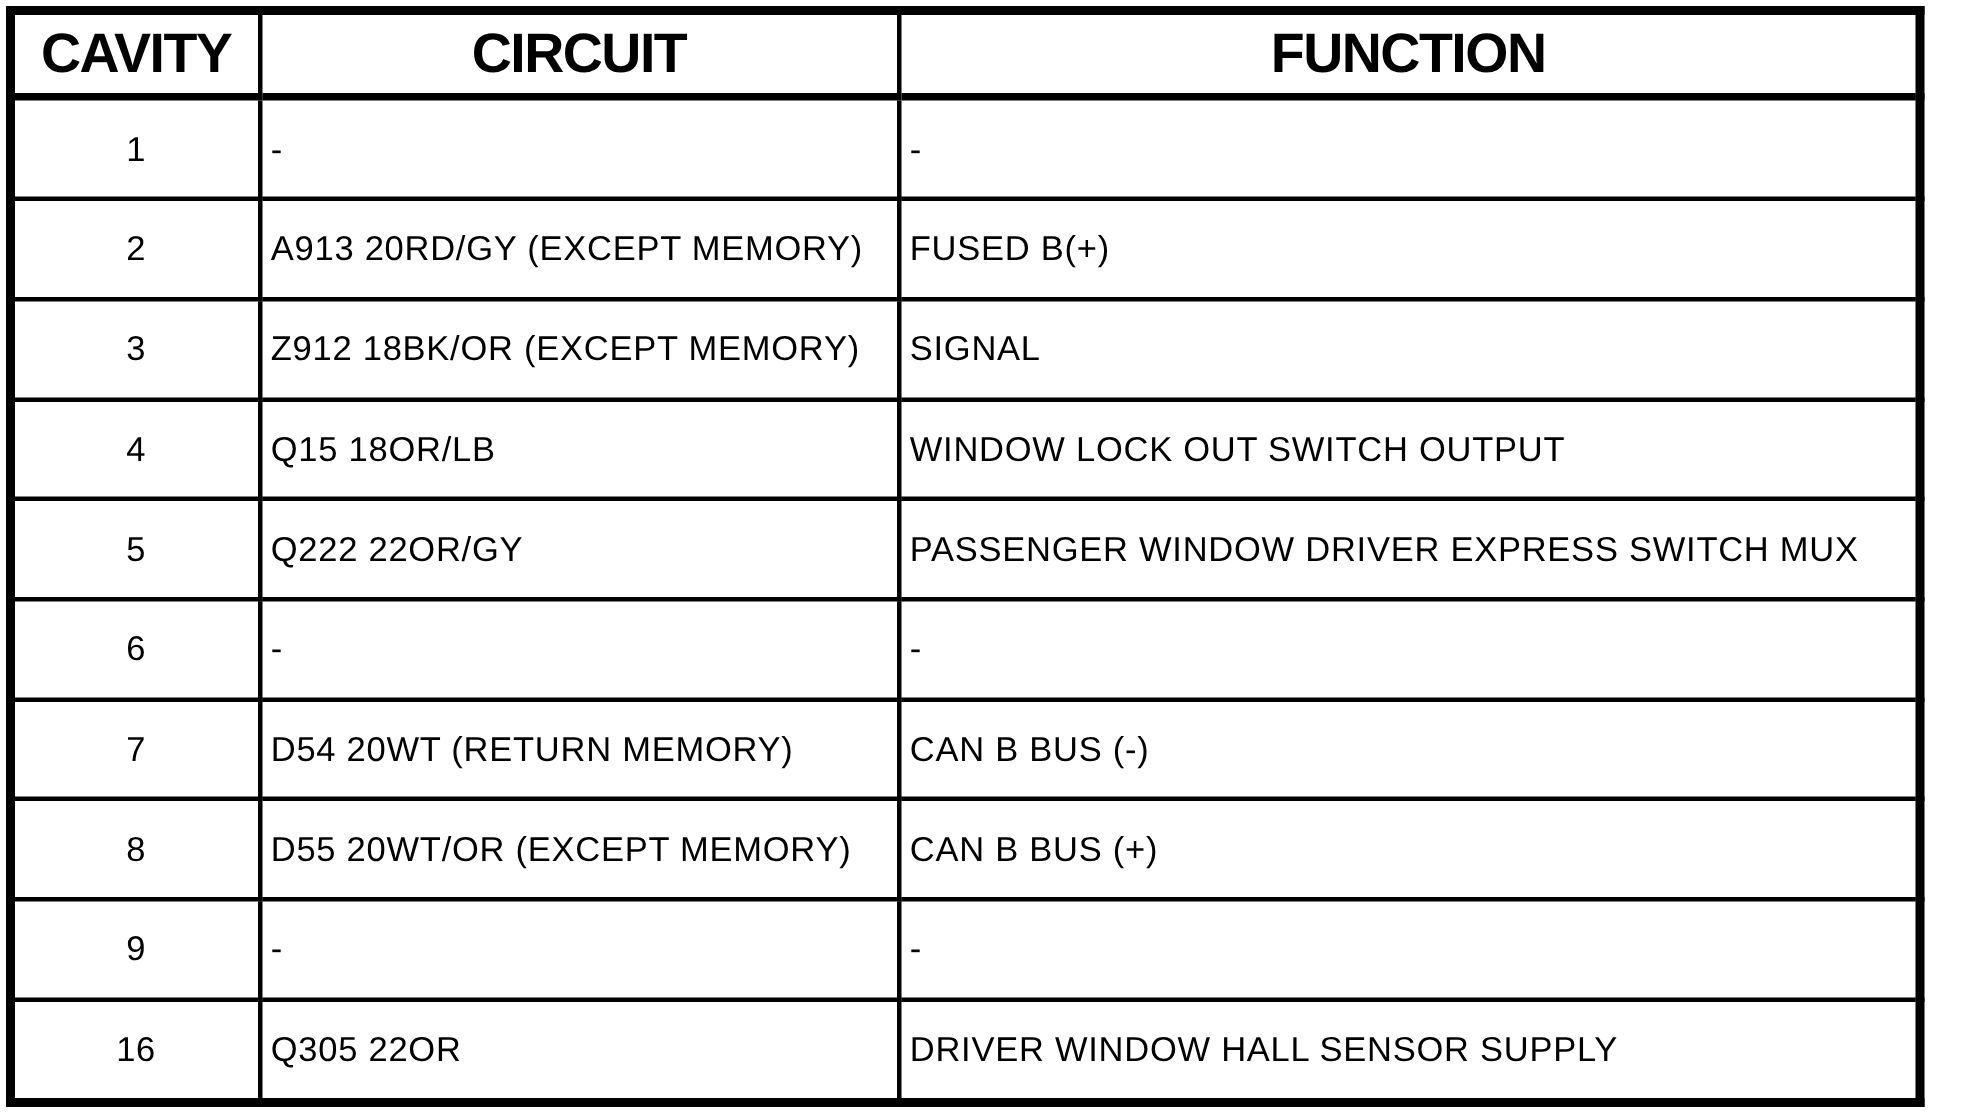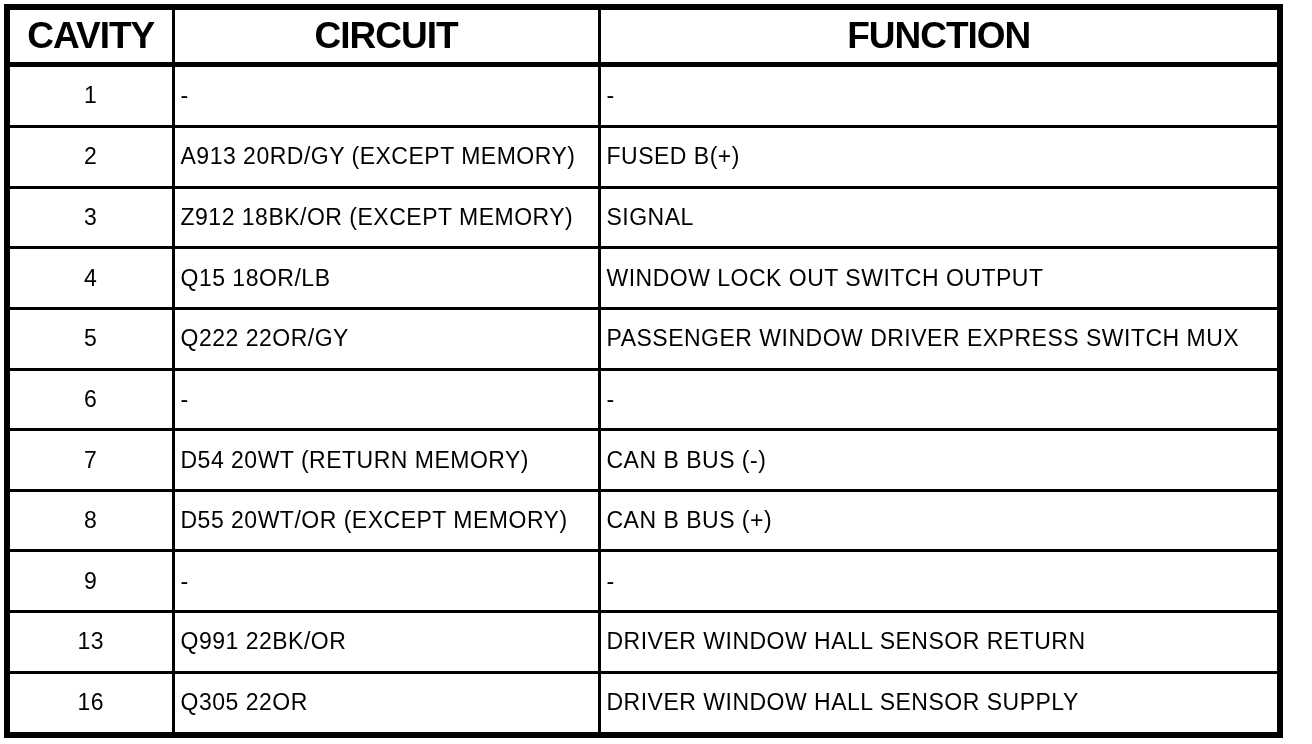--- a/index.html
+++ b/index.html
@@ -115,24 +115,19 @@
         <td class="cavity">8</td>
         <td class="circuit">D55 20WT/OR (EXCEPT MEMORY)</td>
         <td class="function">CAN B BUS (+)</td>
       </tr>
       <tr>
         <td class="cavity">9</td>
         <td class="circuit">-</td>
         <td class="function">-</td>
       </tr>
       <tr>
-        <td class="cavity">13</td>
-        <td class="circuit">Q991 22BK/OR</td>
-        <td class="function">DRIVER WINDOW HALL SENSOR RETURN</td>
-      </tr>
-      <tr>
         <td class="cavity">16</td>
         <td class="circuit">Q305 22OR</td>
         <td class="function">DRIVER WINDOW HALL SENSOR SUPPLY</td>
       </tr>
     </tbody>
   </table>
 </div>
 
 </body></html>

